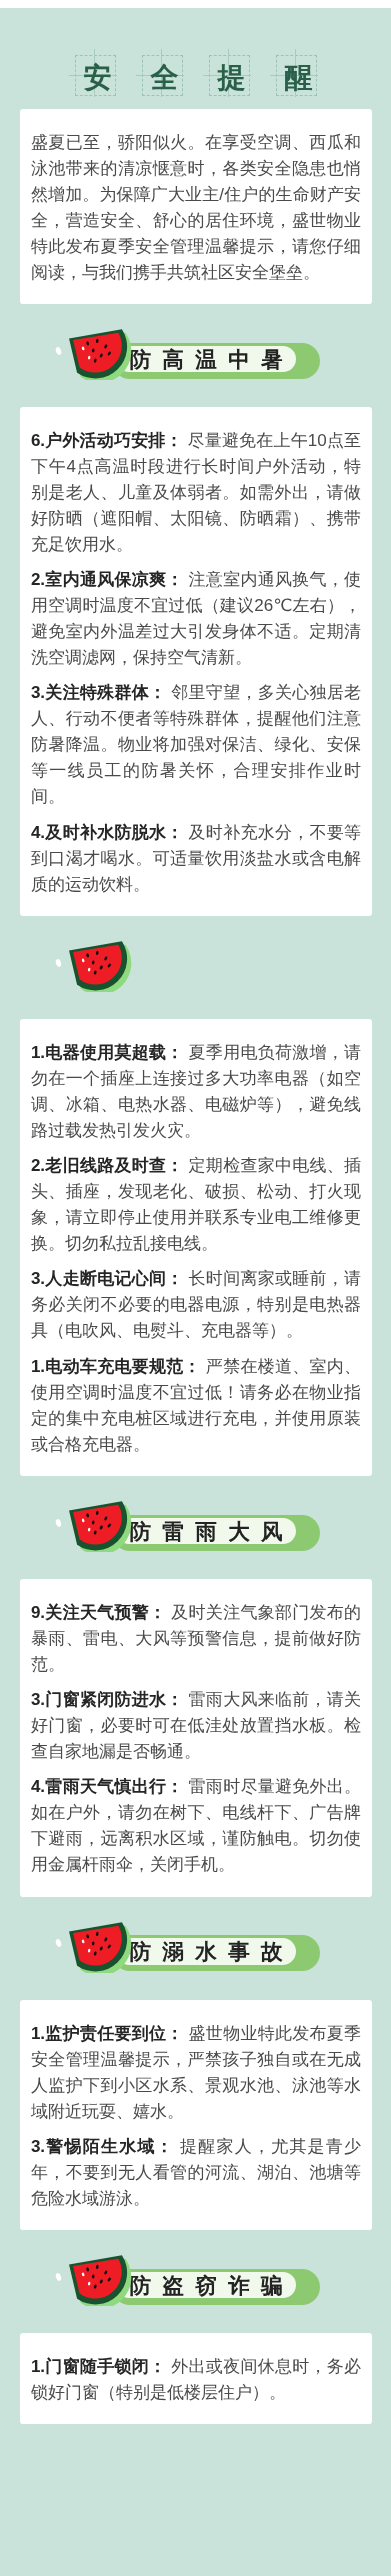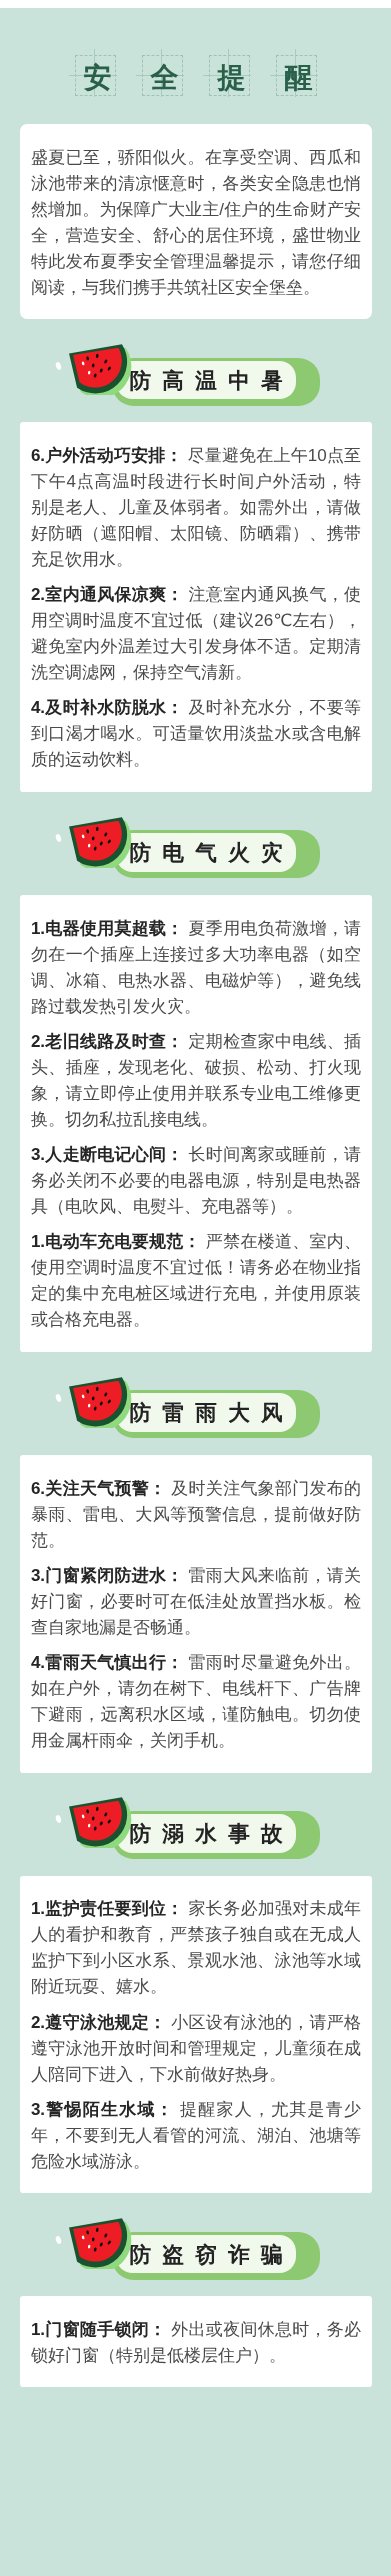--- a/index.html
+++ b/index.html
@@ -46,33 +46,33 @@
   .card{
     background:#ffffff;
     margin:0 19.6px;
     border-radius:3.1px;
     padding:20.6px 11.3px 18.5px 11.3px;
     font-size:17px;
     line-height:26px;
     color:#4a4a4a;
     text-align:justify;
   }
-  .intro-card{margin-top:28px;border-radius:7px;}
+  .intro-card{margin-top:13px;}
   .card p.item{margin:0 0 9.3px 0;}
   .card p.item:last-child{margin-bottom:0;}
   .item-label{color:#252525;font-weight:bold;}
   
   .section-header{
     position:relative;
     margin:28px 19.6px 26px 19.6px;
     height:49px;
   }
   .pill{
     position:absolute;
-    left:92px;right:52px;top:10.3px;height:48px;
+    left:92px;right:52px;top:10.3px;height:36px;
     background:#8dc971;
     border-radius:21.6px;
   }
   .pill::after{
     content:"";position:absolute;
     left:5.2px;right:-2.6px;top:8.2px;bottom:-6.2px;
     background:#64ac4b;border-radius:21.6px;z-index:-1;
   }
   .pill-inner{
     position:absolute;
@@ -136,31 +136,27 @@
         <ellipse cx="72" cy="62" rx="2.6" ry="4.2" fill="#111" transform="rotate(30 72 62)"></ellipse>
         <ellipse cx="88" cy="58" rx="2.6" ry="4.2" fill="#111" transform="rotate(40 88 58)"></ellipse>
         <ellipse cx="60" cy="72" rx="2.6" ry="4.2" fill="#111" transform="rotate(15 60 72)"></ellipse>
         <ellipse cx="36" cy="48" rx="2.4" ry="3.8" fill="#ffffff" transform="rotate(-20 36 48)"></ellipse>
         <ellipse cx="48" cy="66" rx="2.4" ry="3.8" fill="#ffffff" transform="rotate(10 48 66)"></ellipse>
       </svg>
     </div>
     <div class="card section-card">
           <p class="item"><b class="item-label">6.户外活动巧安排：</b><span class="item-text"> 尽量避免在上午10点至下午4点高温时段进行长时间户外活动，特别是老人、儿童及体弱者。如需外出，请做好防晒（遮阳帽、太阳镜、防晒霜）、携带充足饮用水。</span></p>
           <p class="item"><b class="item-label">2.室内通风保凉爽：</b><span class="item-text"> 注意室内通风换气，使用空调时温度不宜过低（建议26℃左右），避免室内外温差过大引发身体不适。定期清洗空调滤网，保持空气清新。</span></p>
+          <p class="item"><b class="item-label">3.关注特殊群体：</b><span class="item-text"> 邻里守望，多关心独居老人、行动不便者等特殊群体，提醒他们注意防暑降温。物业将加强对保洁、绿化、安保等一线员工的防暑关怀，合理安排作业时间。</span></p>
           <p class="item"><b class="item-label">4.及时补水防脱水：</b><span class="item-text"> 及时补充水分，不要等到口渴才喝水。可适量饮用淡盐水或含电解质的运动饮料。</span></p>
         </div>
   </section>
 
   <section class="section">
     <div class="section-header">
-      <div class="pill">
-        <div class="pill-inner">
-          <span class="pill-text">防电气火灾</span>
-        </div>
-      </div>
       <span class="droplet"></span>
       <svg class="melon" viewBox="0 0 135 110" aria-hidden="true">
         <path d="M14,34 L120,17 A63,63 0 0 1 31,104 Z" fill="#8fd97e"></path>
         <path d="M8,28 L113,10 A63,63 0 0 1 24,96 Z" fill="#19522e"></path>
         <path d="M16,31 L106,17 A53,53 0 0 1 29,86 Z" fill="#ee1c24"></path>
         <ellipse cx="45" cy="38" rx="2.6" ry="4.2" fill="#111" transform="rotate(-15 45 38)"></ellipse>
         <ellipse cx="64" cy="33" rx="2.6" ry="4.2" fill="#111" transform="rotate(10 64 33)"></ellipse>
         <ellipse cx="81" cy="44" rx="2.6" ry="4.2" fill="#111" transform="rotate(25 81 44)"></ellipse>
         <ellipse cx="56" cy="52" rx="2.6" ry="4.2" fill="#111" transform="rotate(5 56 52)"></ellipse>
         <ellipse cx="72" cy="62" rx="2.6" ry="4.2" fill="#111" transform="rotate(30 72 62)"></ellipse>
@@ -195,21 +191,21 @@
         <ellipse cx="81" cy="44" rx="2.6" ry="4.2" fill="#111" transform="rotate(25 81 44)"></ellipse>
         <ellipse cx="56" cy="52" rx="2.6" ry="4.2" fill="#111" transform="rotate(5 56 52)"></ellipse>
         <ellipse cx="72" cy="62" rx="2.6" ry="4.2" fill="#111" transform="rotate(30 72 62)"></ellipse>
         <ellipse cx="88" cy="58" rx="2.6" ry="4.2" fill="#111" transform="rotate(40 88 58)"></ellipse>
         <ellipse cx="60" cy="72" rx="2.6" ry="4.2" fill="#111" transform="rotate(15 60 72)"></ellipse>
         <ellipse cx="36" cy="48" rx="2.4" ry="3.8" fill="#ffffff" transform="rotate(-20 36 48)"></ellipse>
         <ellipse cx="48" cy="66" rx="2.4" ry="3.8" fill="#ffffff" transform="rotate(10 48 66)"></ellipse>
       </svg>
     </div>
     <div class="card section-card">
-          <p class="item"><b class="item-label">6.关注天气预警：</b><span class="item-text"> 及时关注气象部门发布的暴雨、雷电、大风等预警信息，提前做好防范。</span></p>
+          <p class="item"><b class="item-label">9.关注天气预警：</b><span class="item-text"> 及时关注气象部门发布的暴雨、雷电、大风等预警信息，提前做好防范。</span></p>
           <p class="item"><b class="item-label">3.门窗紧闭防进水：</b><span class="item-text"> 雷雨大风来临前，请关好门窗，必要时可在低洼处放置挡水板。检查自家地漏是否畅通。</span></p>
           <p class="item"><b class="item-label">4.雷雨天气慎出行：</b><span class="item-text"> 雷雨时尽量避免外出。如在户外，请勿在树下、电线杆下、广告牌下避雨，远离积水区域，谨防触电。切勿使用金属杆雨伞，关闭手机。</span></p>
         </div>
   </section>
 
   <section class="section">
     <div class="section-header">
       <div class="pill">
         <div class="pill-inner">
           <span class="pill-text">防溺水事故</span>
@@ -225,22 +221,21 @@
         <ellipse cx="81" cy="44" rx="2.6" ry="4.2" fill="#111" transform="rotate(25 81 44)"></ellipse>
         <ellipse cx="56" cy="52" rx="2.6" ry="4.2" fill="#111" transform="rotate(5 56 52)"></ellipse>
         <ellipse cx="72" cy="62" rx="2.6" ry="4.2" fill="#111" transform="rotate(30 72 62)"></ellipse>
         <ellipse cx="88" cy="58" rx="2.6" ry="4.2" fill="#111" transform="rotate(40 88 58)"></ellipse>
         <ellipse cx="60" cy="72" rx="2.6" ry="4.2" fill="#111" transform="rotate(15 60 72)"></ellipse>
         <ellipse cx="36" cy="48" rx="2.4" ry="3.8" fill="#ffffff" transform="rotate(-20 36 48)"></ellipse>
         <ellipse cx="48" cy="66" rx="2.4" ry="3.8" fill="#ffffff" transform="rotate(10 48 66)"></ellipse>
       </svg>
     </div>
     <div class="card section-card">
-          <p class="item"><b class="item-label">1.监护责任要到位：</b><span class="item-text"> 家长务必加强对未成年人的看护和教育，严禁孩子独自或在无成人监护下到小区水系、景观水池、泳池等水域附近玩耍、嬉水。</span></p>
-          <p class="item"><b class="item-label">2.遵守泳池规定：</b><span class="item-text"> 小区设有泳池的，请严格遵守泳池开放时间和管理规定，儿童须在成人陪同下进入，下水前做好热身。</span></p>
+          <p class="item"><b class="item-label">1.监护责任要到位：</b><span class="item-text"> 盛世物业特此发布夏季安全管理温馨提示，严禁孩子独自或在无成人监护下到小区水系、景观水池、泳池等水域附近玩耍、嬉水。</span></p>
           <p class="item"><b class="item-label">3.警惕陌生水域：</b><span class="item-text"> 提醒家人，尤其是青少年，不要到无人看管的河流、湖泊、池塘等危险水域游泳。</span></p>
         </div>
   </section>
 
   <section class="section">
     <div class="section-header">
       <div class="pill">
         <div class="pill-inner">
           <span class="pill-text">防盗窃诈骗</span>
         </div>

